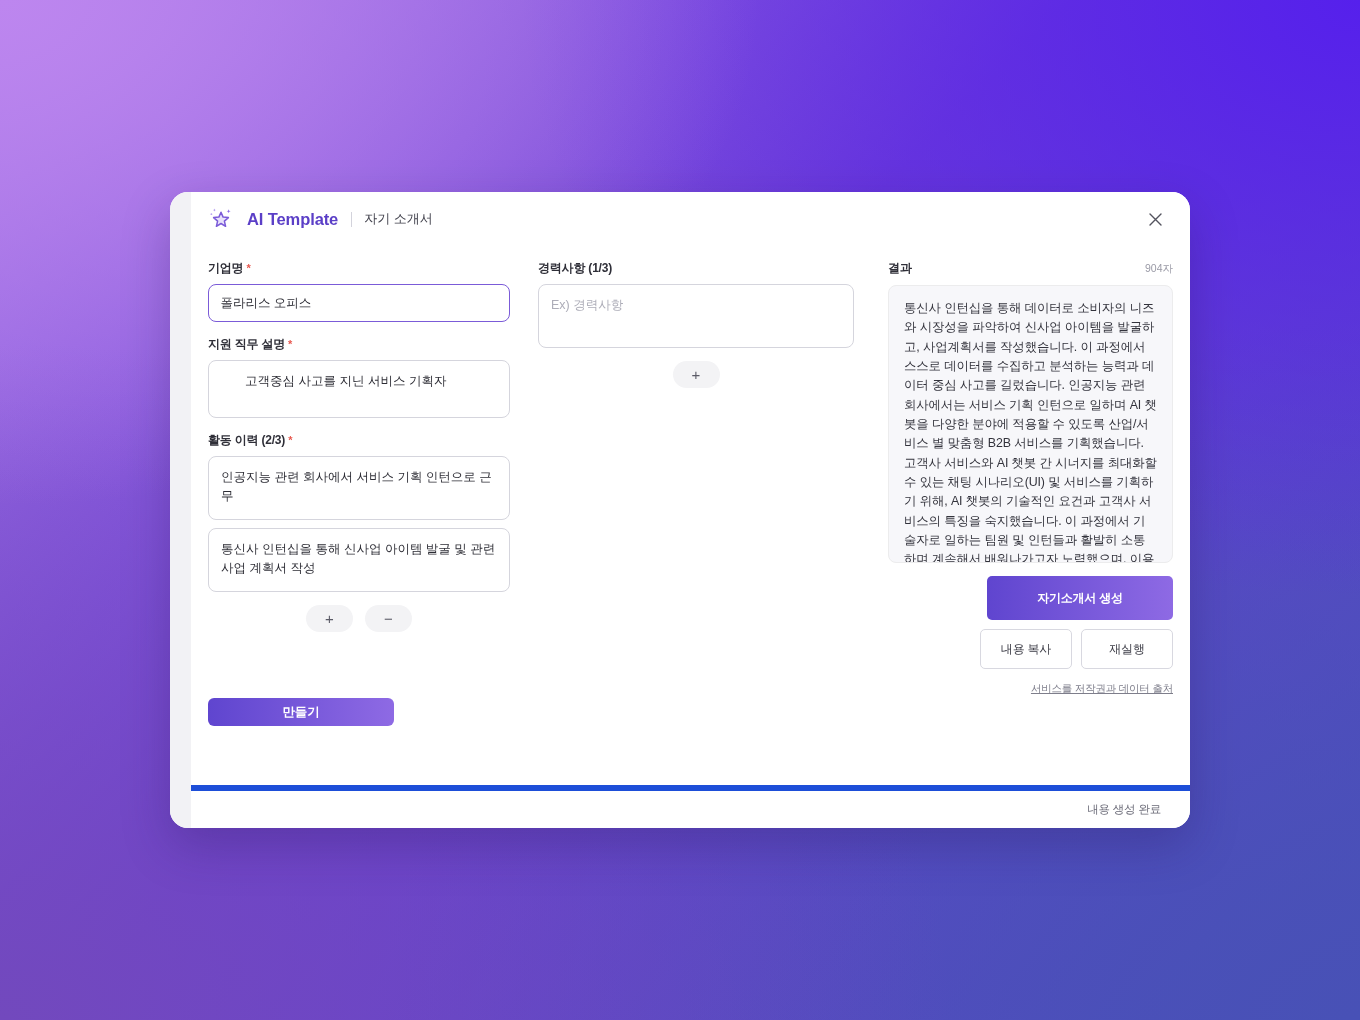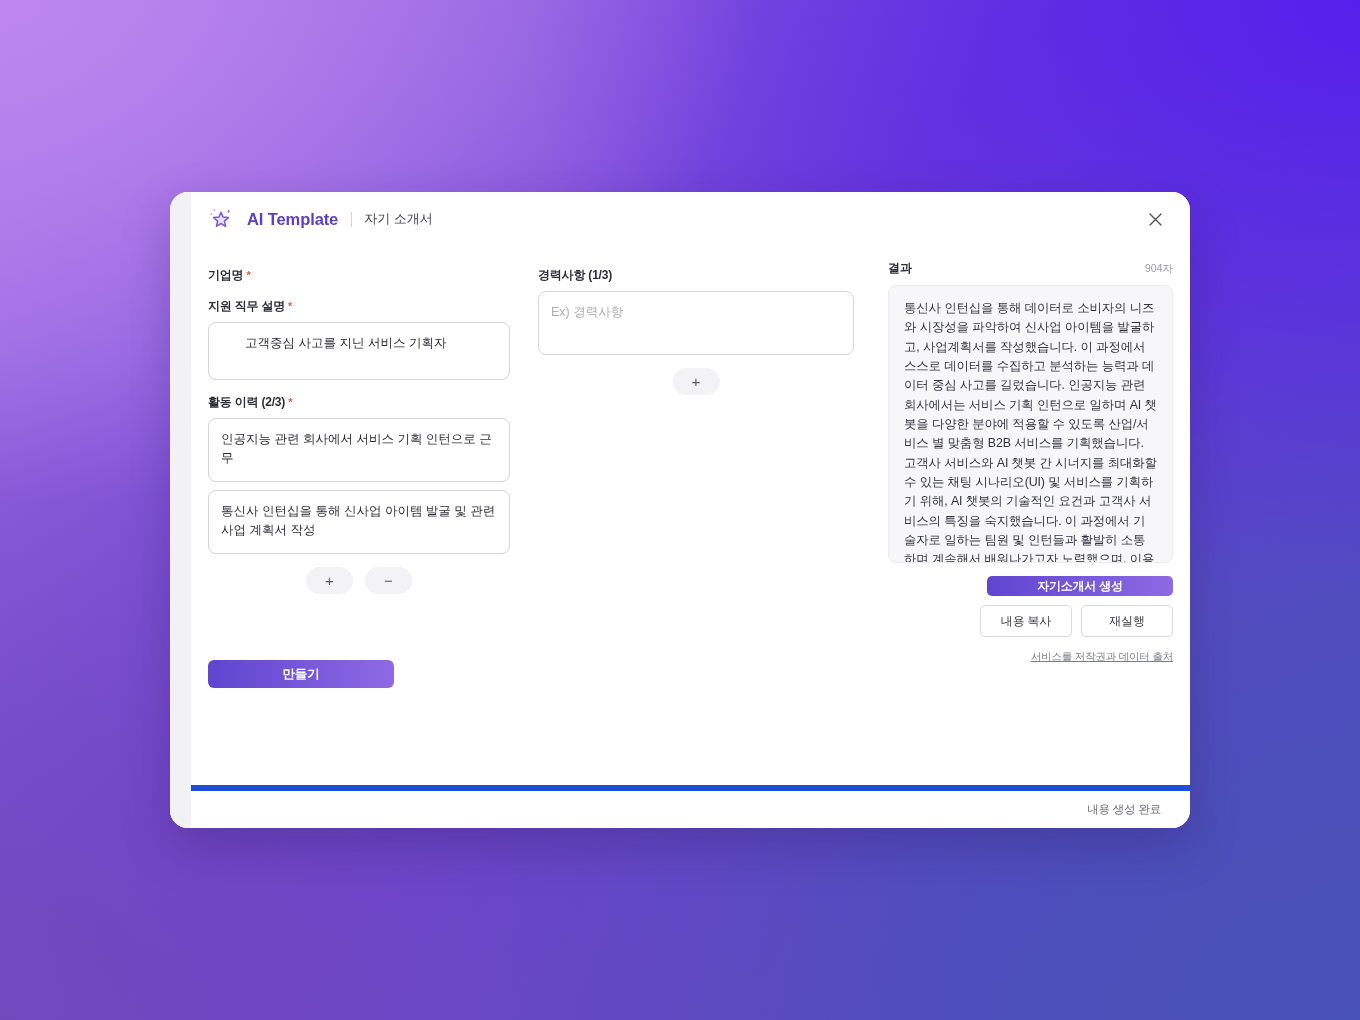--- a/index.html
+++ b/index.html
@@ -81,21 +81,21 @@
   .col-b { width: 330px; flex: 0 0 330px; padding-left: 14px; }
   .col-c { flex: 1 1 auto; padding-left: 34px; padding-right: 17px; }
 
   .fld-label {
     font-size: 12px; font-weight: 700; color: #2f2f38;
     margin-bottom: 7px; display: flex; align-items: baseline; gap: 3px;
     letter-spacing: -.2px;
   }
   .req { color: #e8584f; font-size: 11px; font-weight: 700; }
   .grp { margin-bottom: 14px; }
-  .grp.first { margin-top: 21px; }
+  .grp.first { margin-top: 14px; }
 
   .inp {
     width: 100%;
     border: 1px solid #d5d5dd;
     border-radius: 8px;
     background: #fff;
     font-family: inherit;
     font-size: 12.5px;
     color: #2d2d35;
     line-height: 1.55;
@@ -158,29 +158,29 @@
     font-size: 12.4px;
     line-height: 1.56;
     color: #33333c;
     text-align: left;
     word-break: break-all;
     letter-spacing: -.1px;
   }
   .res-actions { margin-top: 13px; }
   .btn-gen {
     display: block;
-    width: 186px; height: 20px; margin: 0 0 0 auto;
+    width: 186px; height: 44px; margin: 0 0 0 auto;
     border: none; border-radius: 5px;
     background: linear-gradient(90deg, #5f45cf 0%, #8e6ae4 100%);
     color: #fff; font-size: 12px; font-weight: 700;
     font-family: inherit; cursor: pointer; letter-spacing: -.2px;
   }
   .sec-row { display: flex; justify-content: flex-end; gap: 9px; margin-top: 9px; }
   .btn-sec {
-    width: 92px; height: 32px;
+    width: 92px; height: 40px;
     border: 1px solid #d8d8e0; border-radius: 5px;
     background: #fff; color: #3a3a44;
     font-size: 12px; font-weight: 500; font-family: inherit;
     cursor: pointer; letter-spacing: -.2px;
   }
   .credit-row { display: flex; justify-content: flex-end; margin-top: 13px; }
   .credit {
     font-size: 10.5px; color: #7e7e8b;
     text-decoration: underline; cursor: pointer;
     letter-spacing: -.2px;
@@ -227,20 +227,21 @@
 
     <div class="cols">
 
       <div class="col-a">
 
         <div class="grp first">
           <div class="fld-label">
             <span>기업명</span>
             <span class="req">*</span>
           </div>
+          <input class="inp h-sm focused" type="text" value="폴라리스 오피스" placeholder="Ex) 기업명" style="">
         </div>
 
         <div class="grp">
           <div class="fld-label">
             <span>지원 직무 설명</span>
             <span class="req">*</span>
           </div>
           <textarea class="inp h-md" placeholder="Ex) 지원 직무 설명" style="">고객중심 사고를 지닌 서비스 기획자</textarea>
         </div>
 

